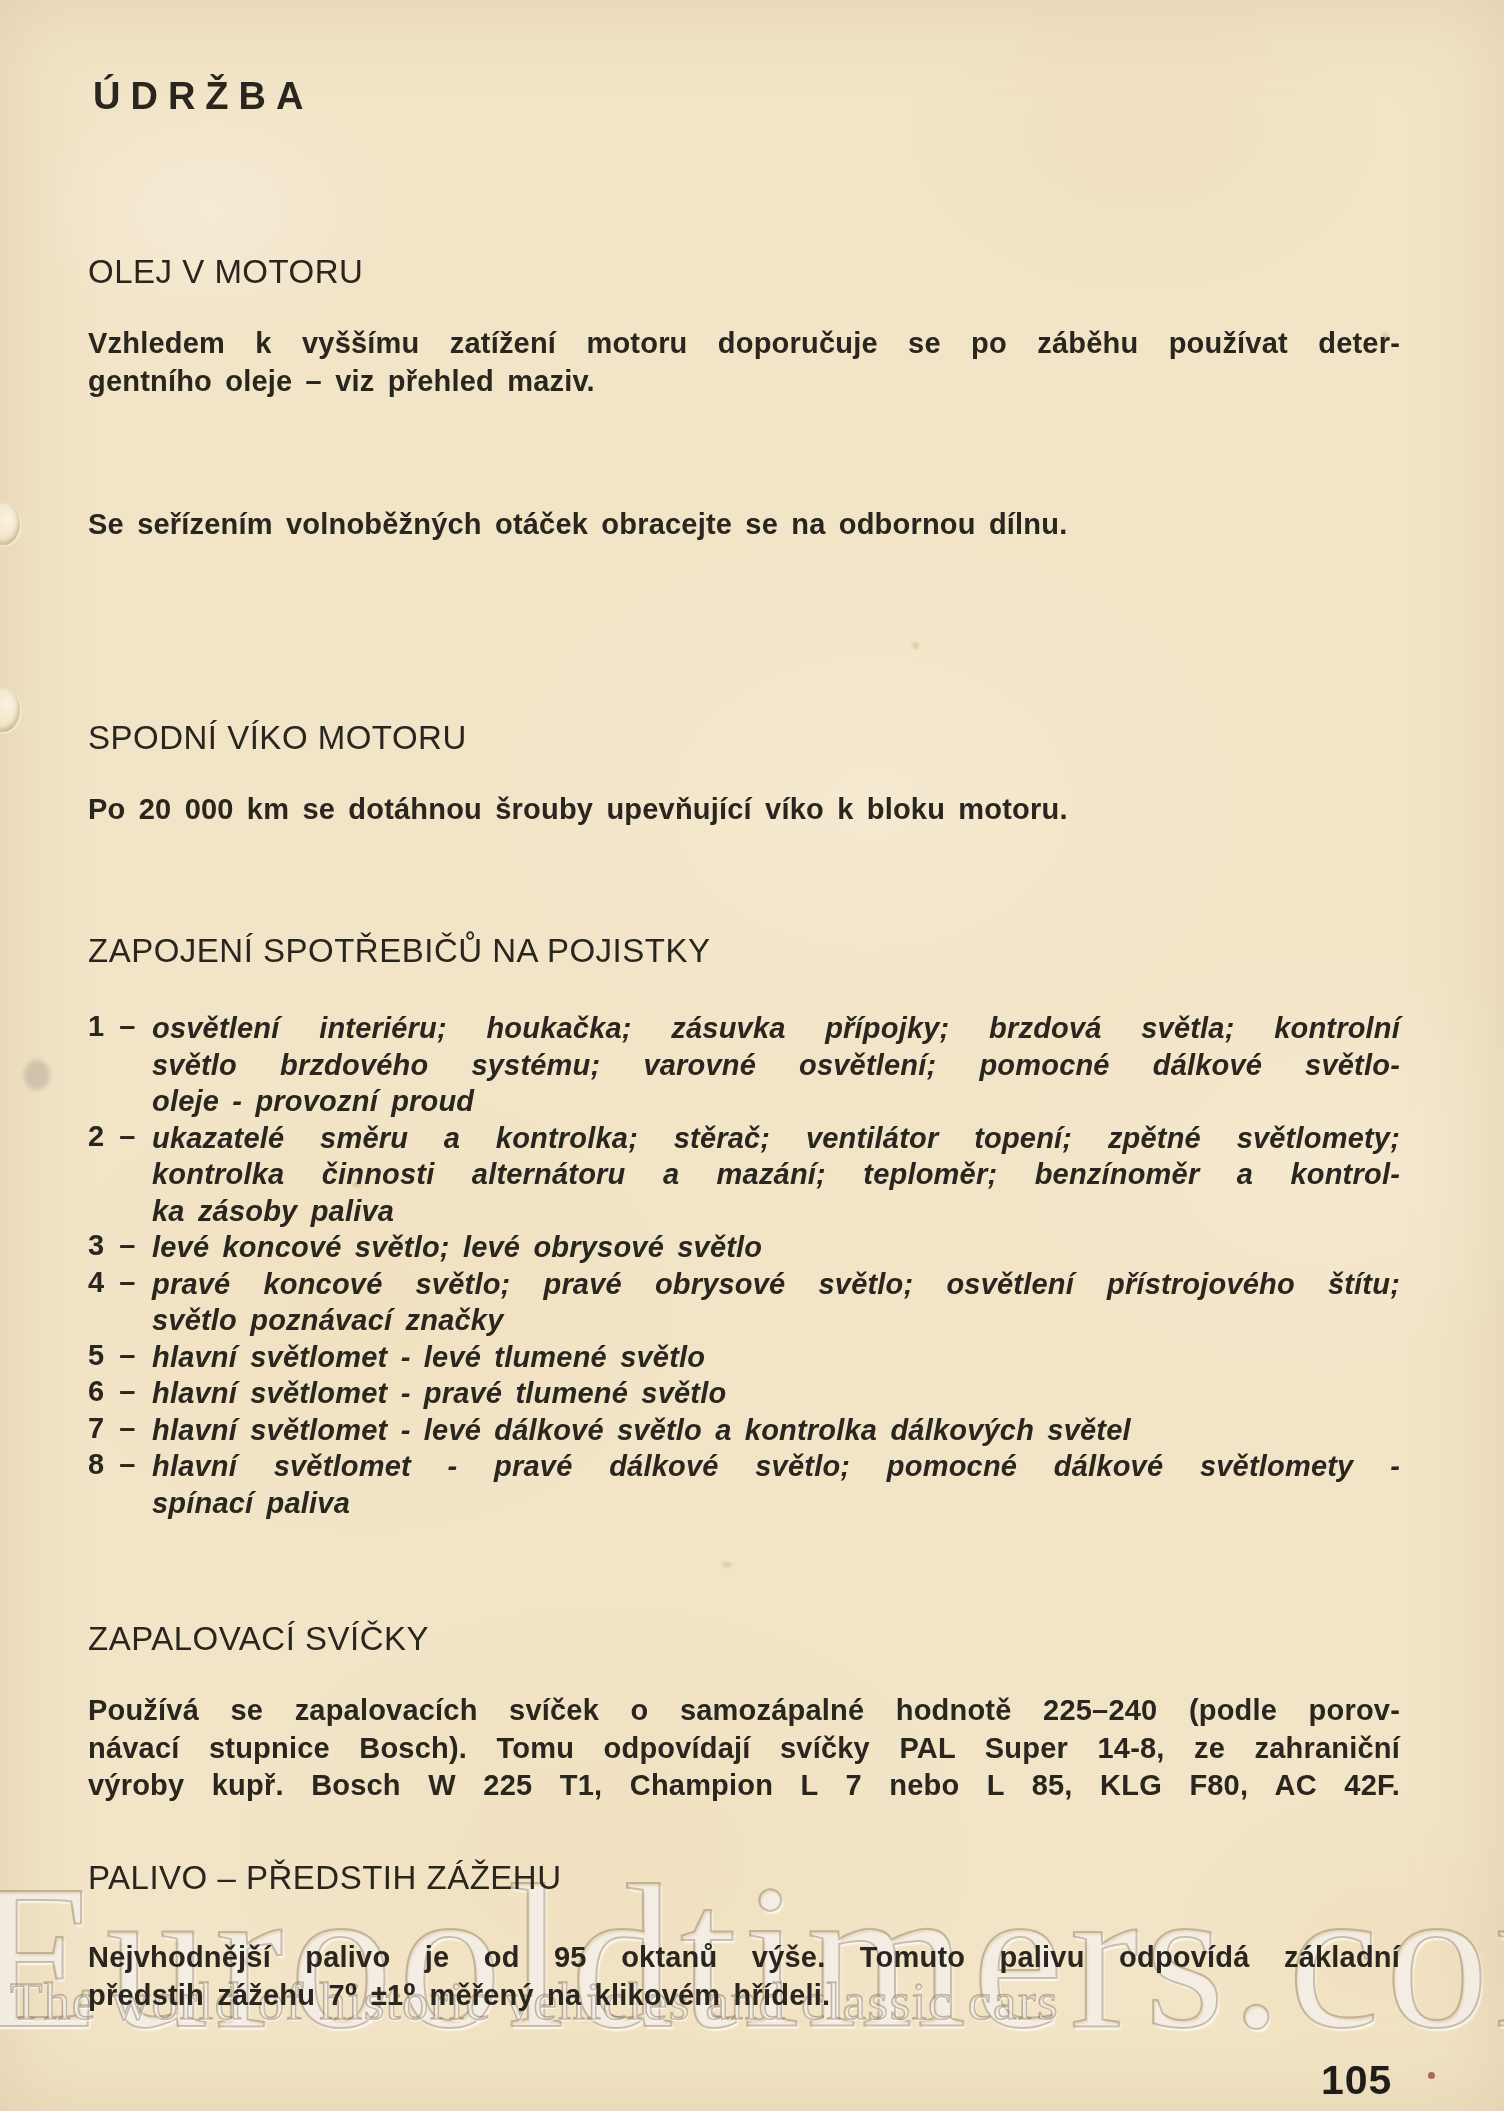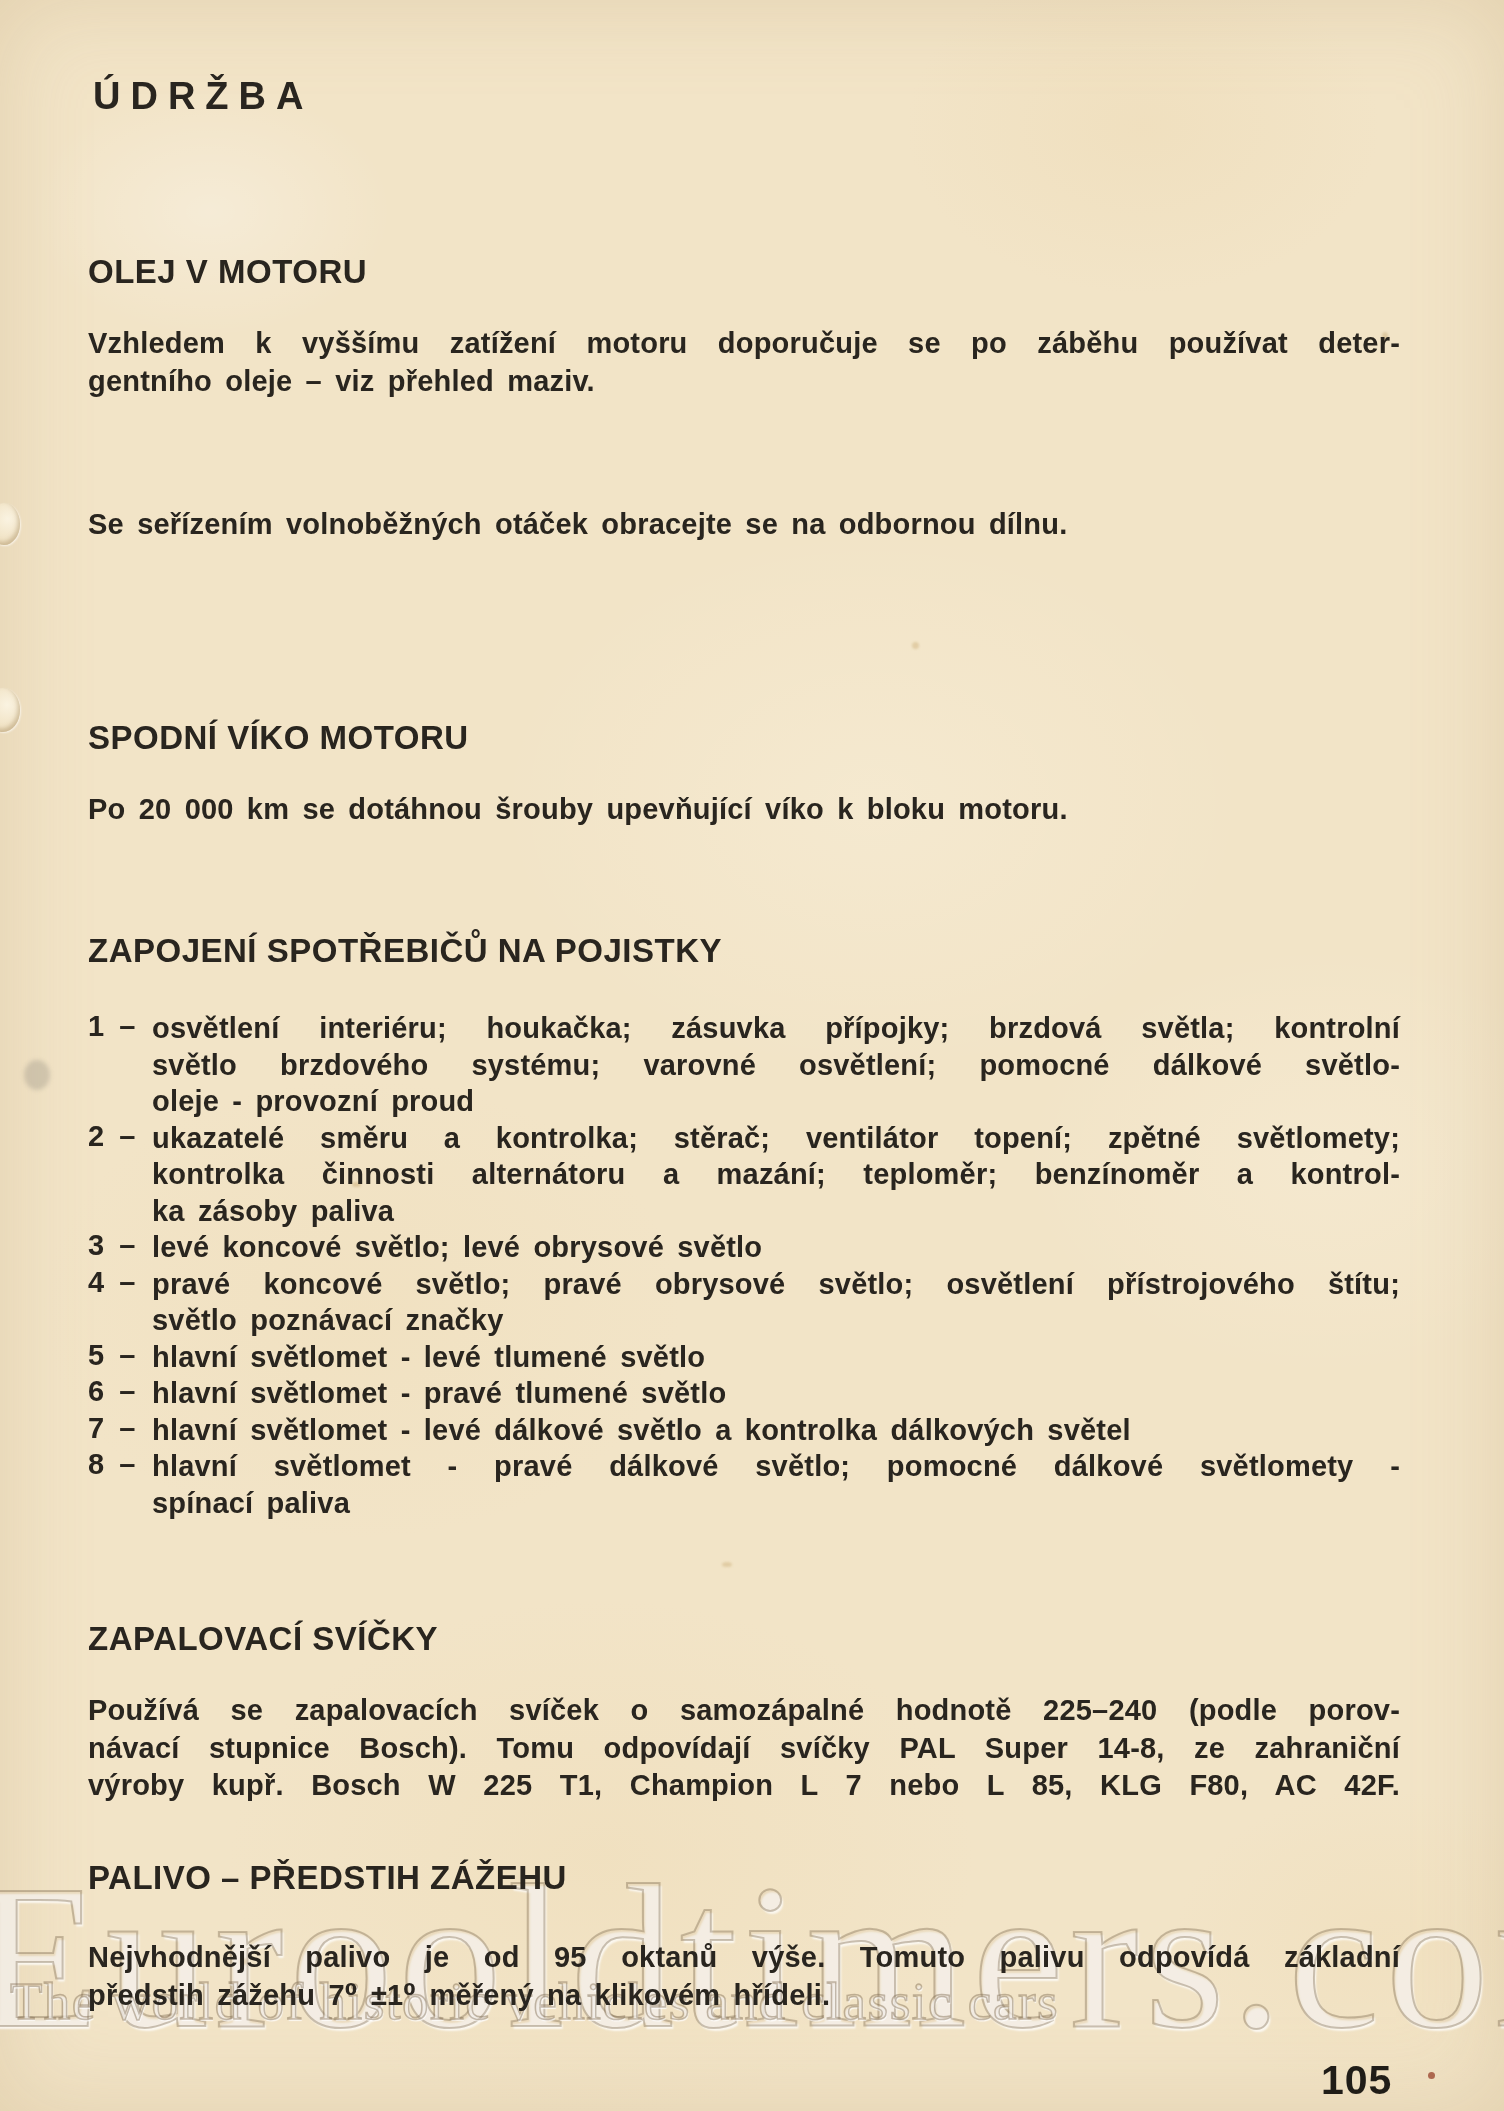--- a/index.html
+++ b/index.html
@@ -13,26 +13,26 @@
       radial-gradient(460px 330px at 24% 62%, rgba(234,210,162,0.16), transparent 70%),
       radial-gradient(420px 300px at 88% 55%, rgba(255,250,238,0.20), transparent 72%),
       radial-gradient(520px 360px at 40% 88%, rgba(233,208,160,0.18), transparent 72%),
       radial-gradient(300px 220px at 92% 92%, rgba(236,212,166,0.22), transparent 70%),
       #f2e4c7;
     box-shadow:inset 0 0 90px rgba(186,158,110,0.28);
   }
   .kicker{position:absolute;left:93px;top:79px;font-size:38px;line-height:34px;letter-spacing:10px;z-index:2;}
   #sections section{position:absolute;left:88px;width:1312px;z-index:2;}
   .s0{top:254px}.s1{top:506px}.s2{top:720px}.s3{top:933px}.s4{top:1621px}.s5{top:1860px}
-  h2.heading{font-size:33px;line-height:35px;margin:0 0 36px 0;letter-spacing:.5px;font-weight:bold;}
+  h2.heading{font-size:33px;line-height:35px;margin:0 0 36px 0;letter-spacing:.5px;font-weight:normal;}
   .s3 h2.heading{margin-bottom:42px}
   .s5 h2.heading{margin-bottom:44px}
   .body{font-size:29px;letter-spacing:.2px;word-spacing:5px;}
   .para .line{line-height:37.5px;}
-  .list .line{line-height:36.5px;}
+  .list .line{line-height:36.5px;font-style:italic;}
   .line.just{text-align:justify;text-align-last:justify;}
   .list-row{display:flex;}
   .marker{flex:0 0 64px;width:64px;}
   .marker .dash{margin-left:15px;}
   .itext{flex:1;min-width:0;}
   .wm-brand{
     position:absolute;left:-26px;top:1854px;z-index:1;white-space:nowrap;
     font-family:"Liberation Serif","DejaVu Serif",serif;font-weight:normal;
     font-size:206px;line-height:206px;letter-spacing:6px;
     color:rgba(172,152,120,0.10);

